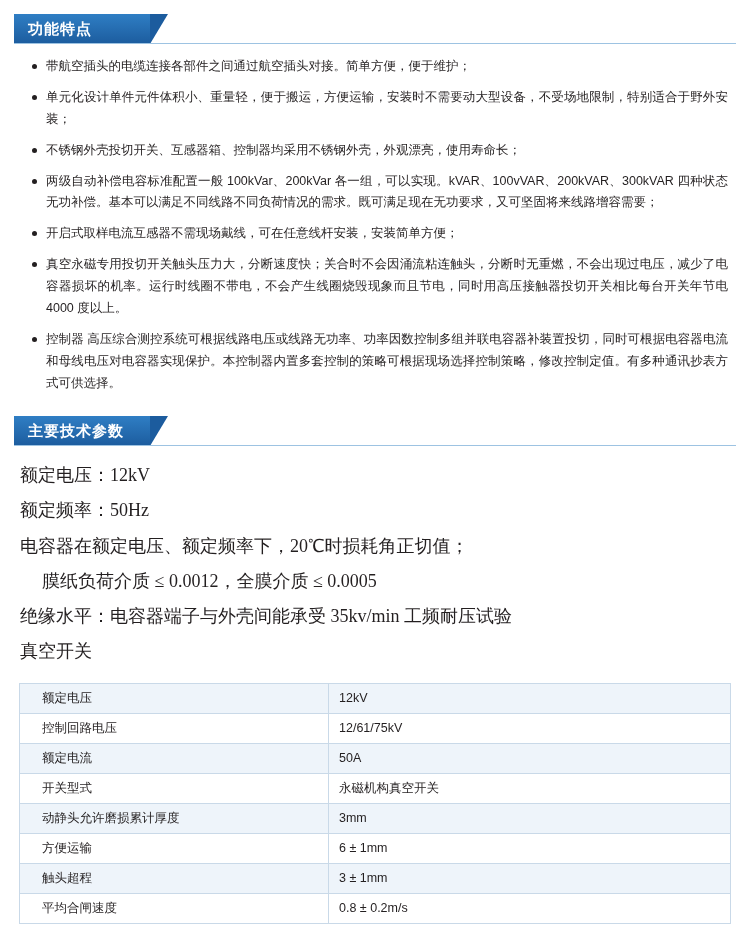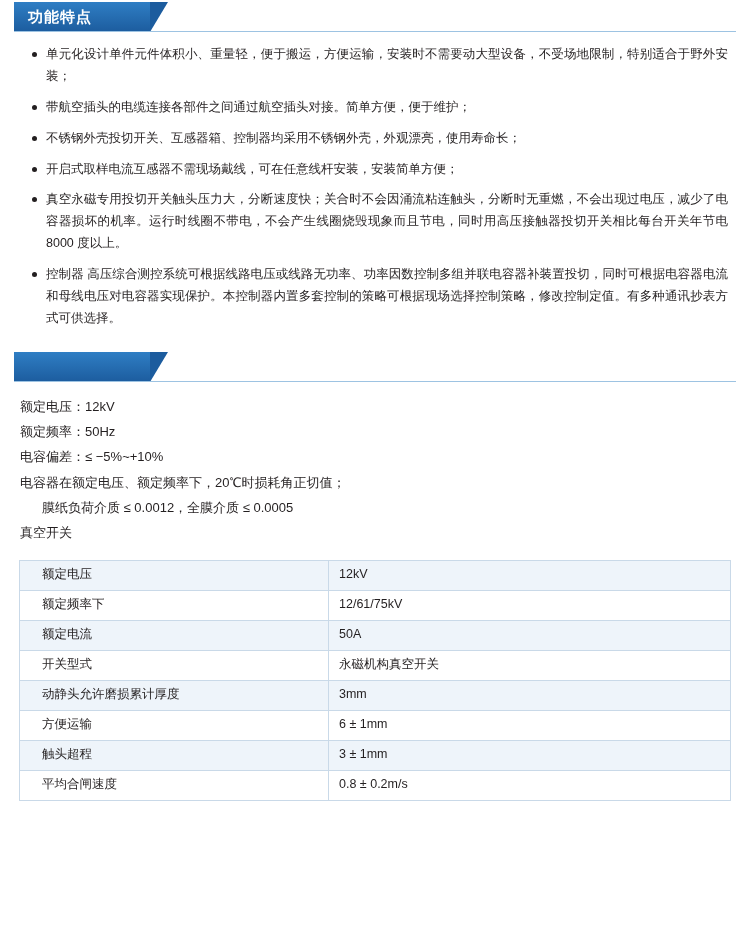--- a/index.html
+++ b/index.html
@@ -19,21 +19,21 @@
     width: 750px;
     min-height: 946px;
     padding: 0 14px 10px 14px;
     position: relative;
   }
 
   
   .section-header {
     position: relative;
     height: 30px;
-    margin-top: 2px;
+    margin-top: 14px;
     margin-bottom: 12px;
   }
   .section-header .bar {
     position: absolute;
     left: 0;
     top: 0;
     height: 30px;
     width: 136px;
     background: linear-gradient(180deg, #2f7ec4 0%, #1c5c9e 100%);
   }
@@ -90,21 +90,22 @@
     border-radius: 50%;
   }
 
   
   .spec-lines {
     padding: 0 8px 0 6px;
     margin-bottom: 14px;
   }
   .spec-lines .line {
     line-height: 1.95;
-    font-size: 13px;
+    font-size: 18px;
+    font-family: Liberation Serif, serif;
   }
   .spec-lines .line.indent {
     padding-left: 22px;
   }
 
   
   table.spec-table {
     width: 712px;
     margin: 0 auto;
     border-collapse: collapse;
@@ -133,51 +134,53 @@
 <div class="page">
 
   <div class="section-header">
     <div class="bar"></div>
     <div class="bar-tail"></div>
     <div class="title">功能特点</div>
     <div class="rule"></div>
   </div>
 
   <ul class="feature-list">
+    <li>带航空插头的电缆连接各部件之间通过航空插头对接。简单方便，便于维护；</li>
     <li>单元化设计单件元件体积小、重量轻，便于搬运，方便运输，安装时不需要动大型设备，不受场地限制，特别适合于野外安装；</li>
-    <li>带航空插头的电缆连接各部件之间通过航空插头对接。简单方便，便于维护；</li>
     <li>不锈钢外壳投切开关、互感器箱、控制器均采用不锈钢外壳，外观漂亮，使用寿命长；</li>
+    <li>两级自动补偿电容标准配置一般 100kVar、200kVar 各一组，可以实现。kVAR、100vVAR、200kVAR、300kVAR 四种状态无功补偿。基本可以满足不同线路不同负荷情况的需求。既可满足现在无功要求，又可坚固将来线路增容需要；</li>
     <li>开启式取样电流互感器不需现场戴线，可在任意线杆安装，安装简单方便；</li>
-    <li>真空永磁专用投切开关触头压力大，分断速度快；关合时不会因涌流粘连触头，分断时无重燃，不会出现过电压，减少了电容器损坏的机率。运行时线圈不带电，不会产生线圈烧毁现象而且节电，同时用高压接触器投切开关相比每台开关年节电 8000 度以上。</li>
+    <li>真空永磁专用投切开关触头压力大，分断速度快；关合时不会因涌流粘连触头，分断时无重燃，不会出现过电压，减少了电容器损坏的机率。运行时线圈不带电，不会产生线圈烧毁现象而且节电，同时用高压接触器投切开关相比每台开关年节电 4000 度以上。</li>
     <li>控制器 高压综合测控系统可根据线路电压或线路无功率、功率因数控制多组并联电容器补装置投切，同时可根据电容器电流和母线电压对电容器实现保护。本控制器内置多套控制的策略可根据现场选择控制策略，修改控制定值。有多种通讯抄表方式可供选择。</li>
   </ul>
 
   <div class="section-header">
     <div class="bar"></div>
     <div class="bar-tail"></div>
+    <div class="title">主要技术参数</div>
     <div class="rule"></div>
   </div>
 
   <div class="spec-lines">
     <div class="line">额定电压：12kV</div>
     <div class="line">额定频率：50Hz</div>
-    <div class="line">电容偏差：≤ −5%~+10%</div>
     <div class="line">电容器在额定电压、额定频率下，20℃时损耗角正切值；</div>
     <div class="line indent">膜纸负荷介质 ≤ 0.0012，全膜介质 ≤ 0.0005</div>
+    <div class="line">绝缘水平：电容器端子与外壳间能承受 35kv/min 工频耐压试验</div>
     <div class="line">真空开关</div>
   </div>
 
   <table class="spec-table">
     <tbody>
       <tr>
         <td class="k">额定电压</td>
         <td class="v">12kV</td>
       </tr>
       <tr>
-        <td class="k">额定频率下</td>
+        <td class="k">控制回路电压</td>
         <td class="v">12/61/75kV</td>
       </tr>
       <tr>
         <td class="k">额定电流</td>
         <td class="v">50A</td>
       </tr>
       <tr>
         <td class="k">开关型式</td>
         <td class="v">永磁机构真空开关</td>
       </tr>

